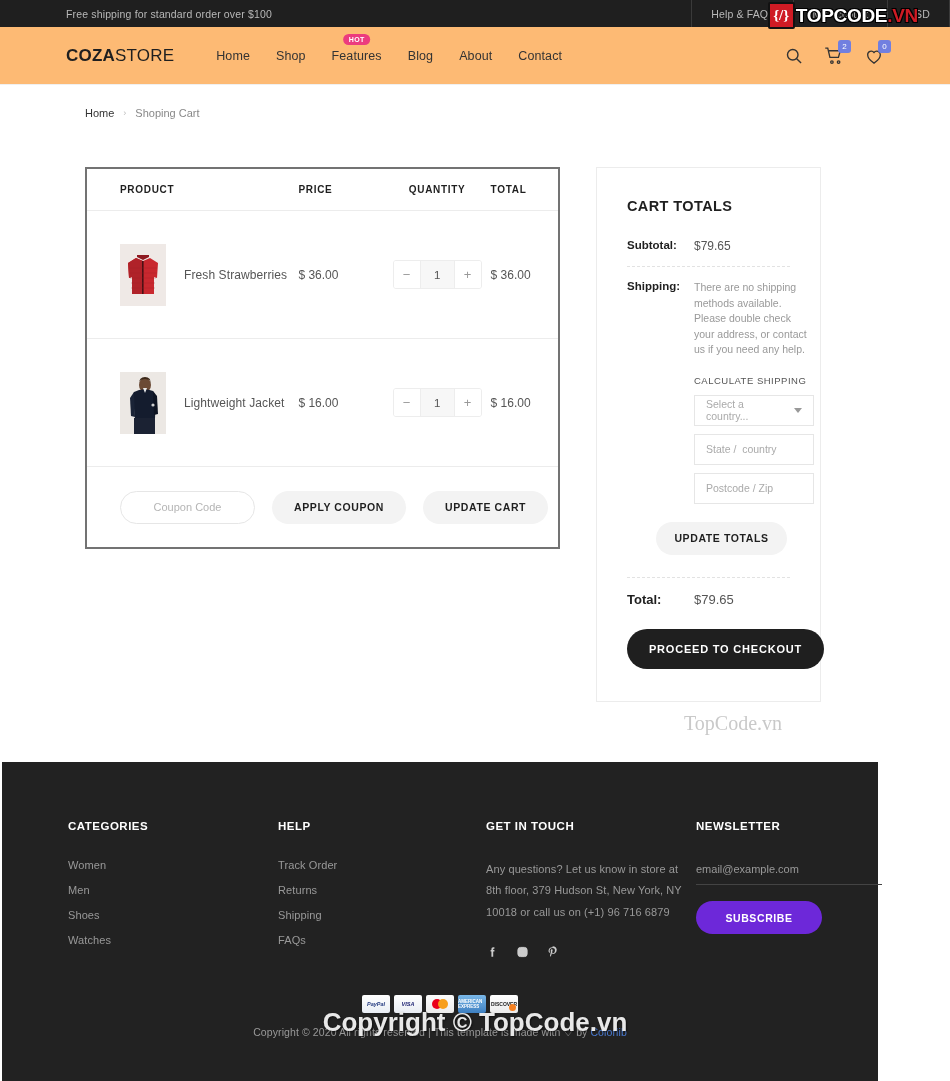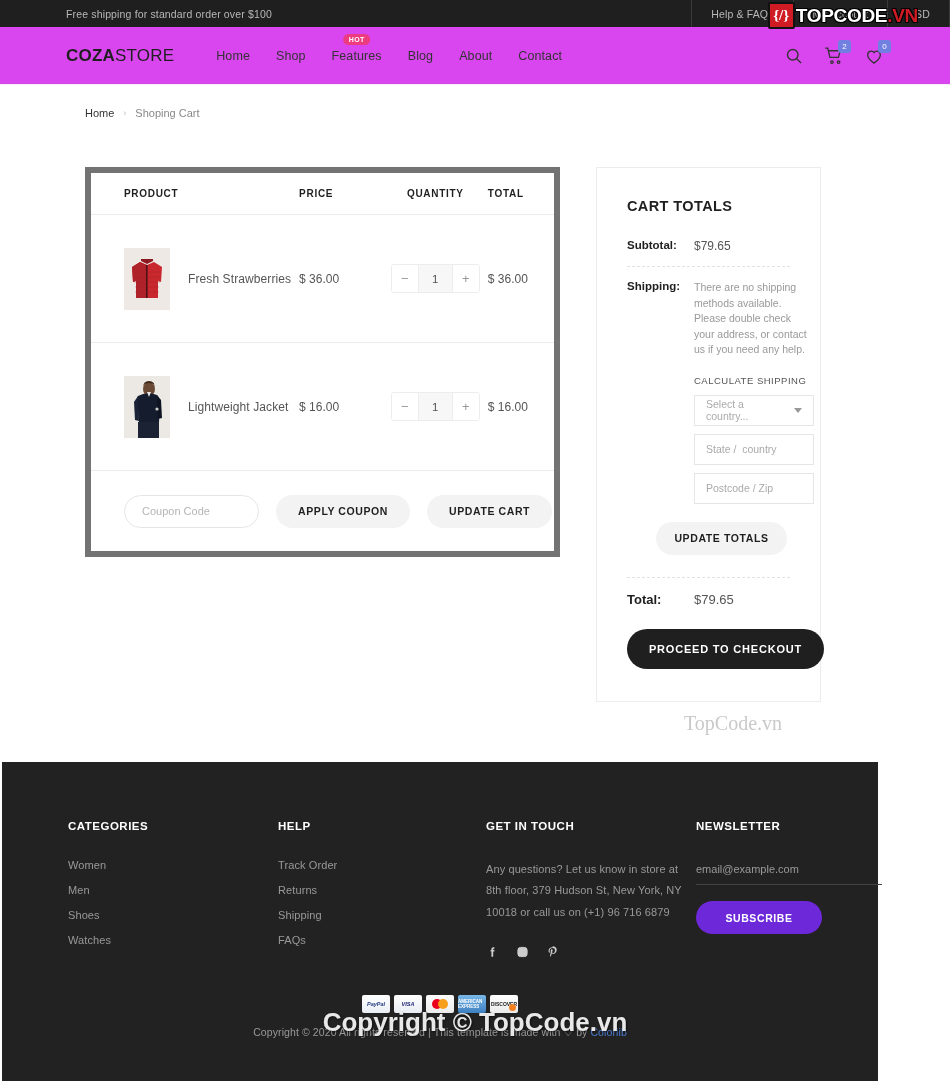--- a/index.html
+++ b/index.html
@@ -21,21 +21,21 @@
   .topbar-right { display:flex; align-items:stretch; }
   .tb-item {
     display:flex; align-items:center; padding:0 19px;
     border-left:1px solid #3a3a3a; white-space:nowrap;
     letter-spacing:.15px;
   }
   .tb-item:last-child { border-right:1px solid #3a3a3a; }
 
   
   .header {
-    height:58px; background:#d946ef; display:flex; align-items:center;
+    height:58px; background:#fdba74; display:flex; align-items:center;
     padding:0 66px; position:relative; border-bottom:1px solid #f0f0f0;
   }
   .logo { font-size:17px; letter-spacing:.2px; color:#1f1f1f; white-space:nowrap; }
   .logo b { font-weight:bold; }
   .logo i { font-style:normal; font-weight:300; }
   .nav { display:flex; align-items:center; margin-left:42px; gap:26px; }
   .nav-item {
     font-size:12.5px; color:#333; position:relative;
     white-space:nowrap; letter-spacing:.1px;
   }
@@ -82,21 +82,21 @@
   }
   .breadcrumb .bc-home { color:#333; }
   .breadcrumb .sep { font-size:9px; color:#bbb; }
 
   
   .main {
     display:flex; padding:48px 85px 0 85px; gap:36px; align-items:flex-start;
   }
 
   
-  .cart-panel { width:475px; border:6px solid #737373; background:#fff; }
+  .cart-panel { width:475px; border:2px solid #737373; background:#fff; }
   .cart-head {
     display:flex; height:42px; align-items:center;
     border-bottom:1px solid #ececec; font-size:10px; font-weight:bold;
     color:#1f1f1f; letter-spacing:.7px;
   }
   .c-prod { width:213px; padding-left:33px; }
   .c-price { width:86px; }
   .c-qty  { width:108px; text-align:center; }
   .c-total{ width:68px; }
 
@@ -129,21 +129,21 @@
     background:#f7f7f7; border:none; font-family:inherit; outline:none;
   }
   .total-cell { width:68px; font-size:12px; color:#555; }
 
   .coupon-row {
     display:flex; align-items:center; height:80px; padding-left:33px; gap:17px;
   }
   .coupon-input {
     width:135px; height:33px; border:1px solid #e6e6e6; border-radius:17px;
     padding:0 17px; font-size:11px; color:#999; outline:none;
-    font-family:inherit; background:#fff;
+    font-family:inherit; background:#fff;text-align:center;
   }
   .coupon-input::placeholder { color:#b5b5b5; }
   .pill-btn {
     height:33px; padding:0 22px; border-radius:17px; background:#f3f3f3;
     border:none; font-size:10.5px; font-weight:bold; color:#1f1f1f;
     letter-spacing:.6px; cursor:pointer; font-family:inherit;
     display:flex; align-items:center; justify-content:center;
   }
 
   

